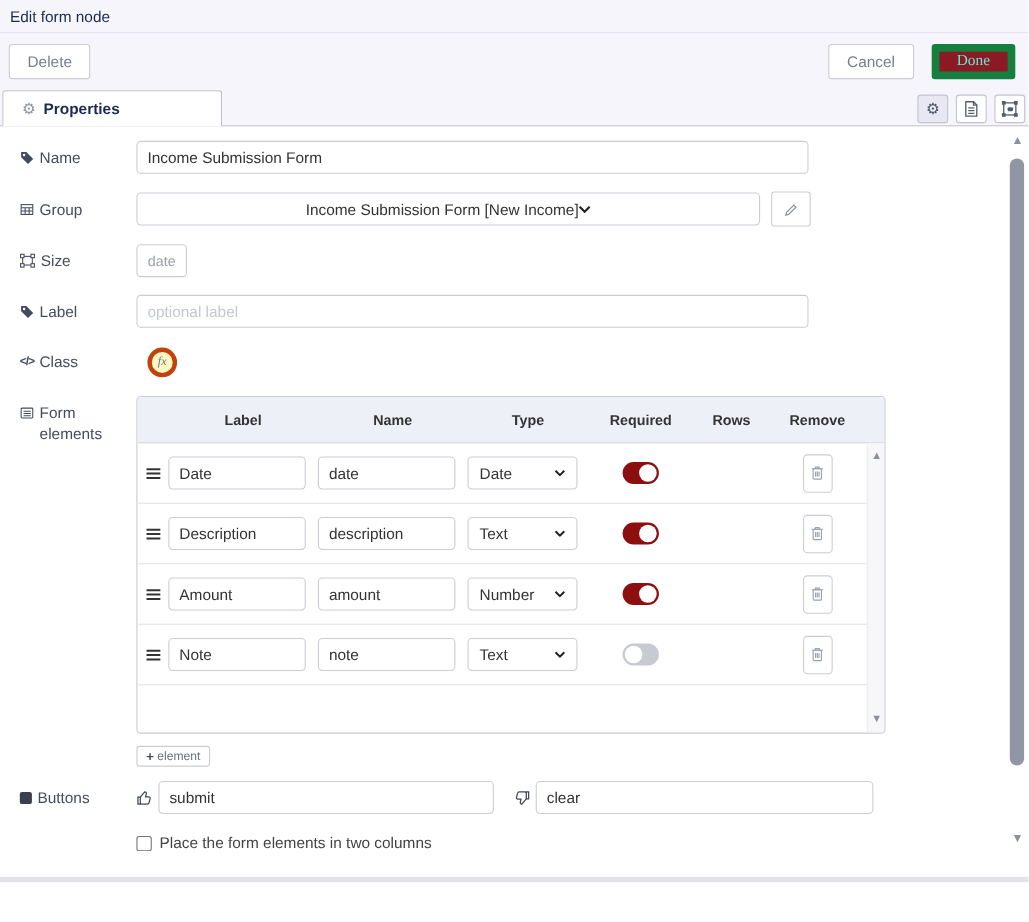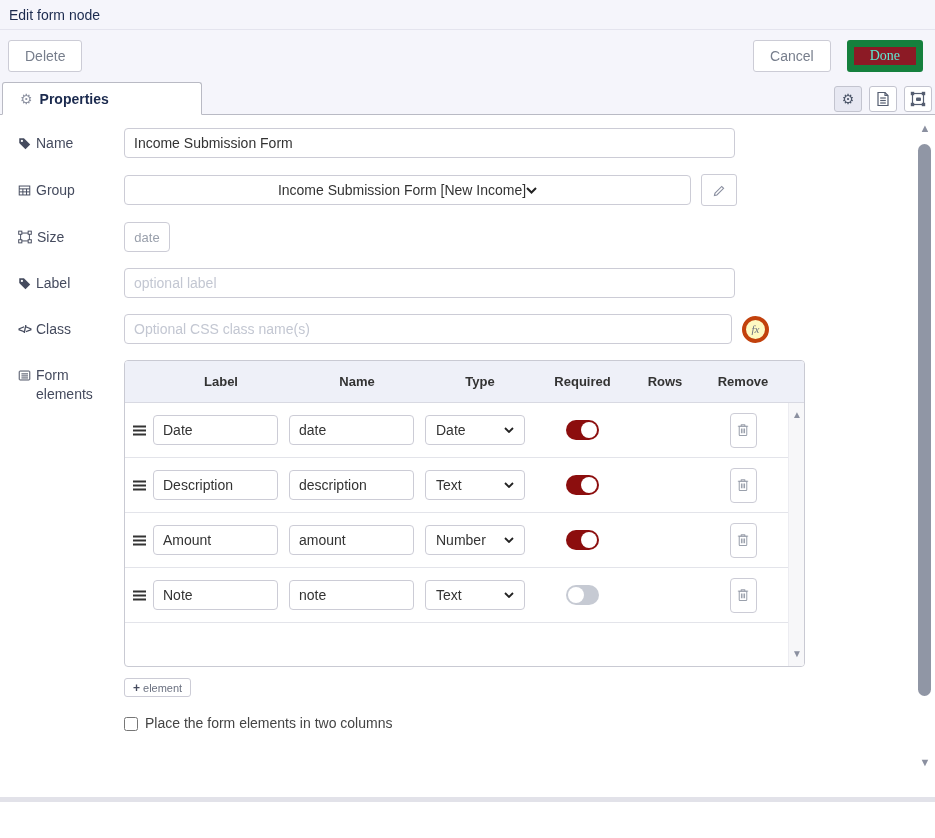--- a/index.html
+++ b/index.html
@@ -286,21 +286,20 @@
       </div>
       <input type="text" class="w-label" placeholder="optional label" style="">
     </div>
 
     
     <div class="form-row">
       <div class="row-label">
         <span class="code-glyph">&lt;/&gt;</span>
         <span>Class</span>
       </div>
-      <input type="text" class="w-class" placeholder="Optional CSS class name(s)" style="">
       <div class="fx-btn">
           <span>fx</span>
         </div>
     </div>
 
     
     <div class="form-row top-align" style="margin-bottom:0;">
       <div class="row-label top">
         <svg width="13" height="13" viewBox="0 0 16 16" style="margin-top:3px;" fill="none" stroke="currentColor" stroke-width="1.2">
             <rect x="1.5" y="2.5" width="13" height="11" rx="1"></rect>
@@ -468,20 +467,41 @@
       </div>
     </div>
 
     
     <button class="add-element-btn">
       <span class="plus">+</span>
       <span>element</span>
     </button>
 
     
+    <div class="form-row" style="margin-top:13px; margin-bottom:0;">
+      <div class="row-label">
+        <span class="sq"></span>
+        <span>Buttons</span>
+      </div>
+      <span class="thumb-icon">
+        <svg width="15" height="15" viewBox="0 0 16 16" fill="none" stroke="currentColor" stroke-width="1.2">
+            <path d="M1.5 7.2h2.3v6.8H1.5z"></path>
+            <path d="M3.8 13.2c.4.5 1 .8 1.7.8h4.9c.9 0 1.7-.6 1.9-1.5l1-3.9c.2-.9-.4-1.7-1.3-1.7H8.9l.7-3.1C9.8 2.8 9.1 2 8.2 2h-.1L3.8 7.2"></path>
+          </svg>
+      </span>
+      <input type="text" class="w-submit" value="submit" style="">
+      <div class="gap-mid"></div>
+      <span class="thumb-icon" style="transform:rotate(180deg);">
+        <svg width="15" height="15" viewBox="0 0 16 16" fill="none" stroke="currentColor" stroke-width="1.2">
+            <path d="M1.5 7.2h2.3v6.8H1.5z"></path>
+            <path d="M3.8 13.2c.4.5 1 .8 1.7.8h4.9c.9 0 1.7-.6 1.9-1.5l1-3.9c.2-.9-.4-1.7-1.3-1.7H8.9l.7-3.1C9.8 2.8 9.1 2 8.2 2h-.1L3.8 7.2"></path>
+          </svg>
+      </span>
+      <input type="text" class="w-clear" value="clear" style="">
+    </div>
 
     
     <div class="chk-row">
       <input type="checkbox" style="">
       <span>Place the form elements in two columns</span>
     </div>
 
     
     <div class="main-scroll">
       <div class="arrow up">▲</div>

